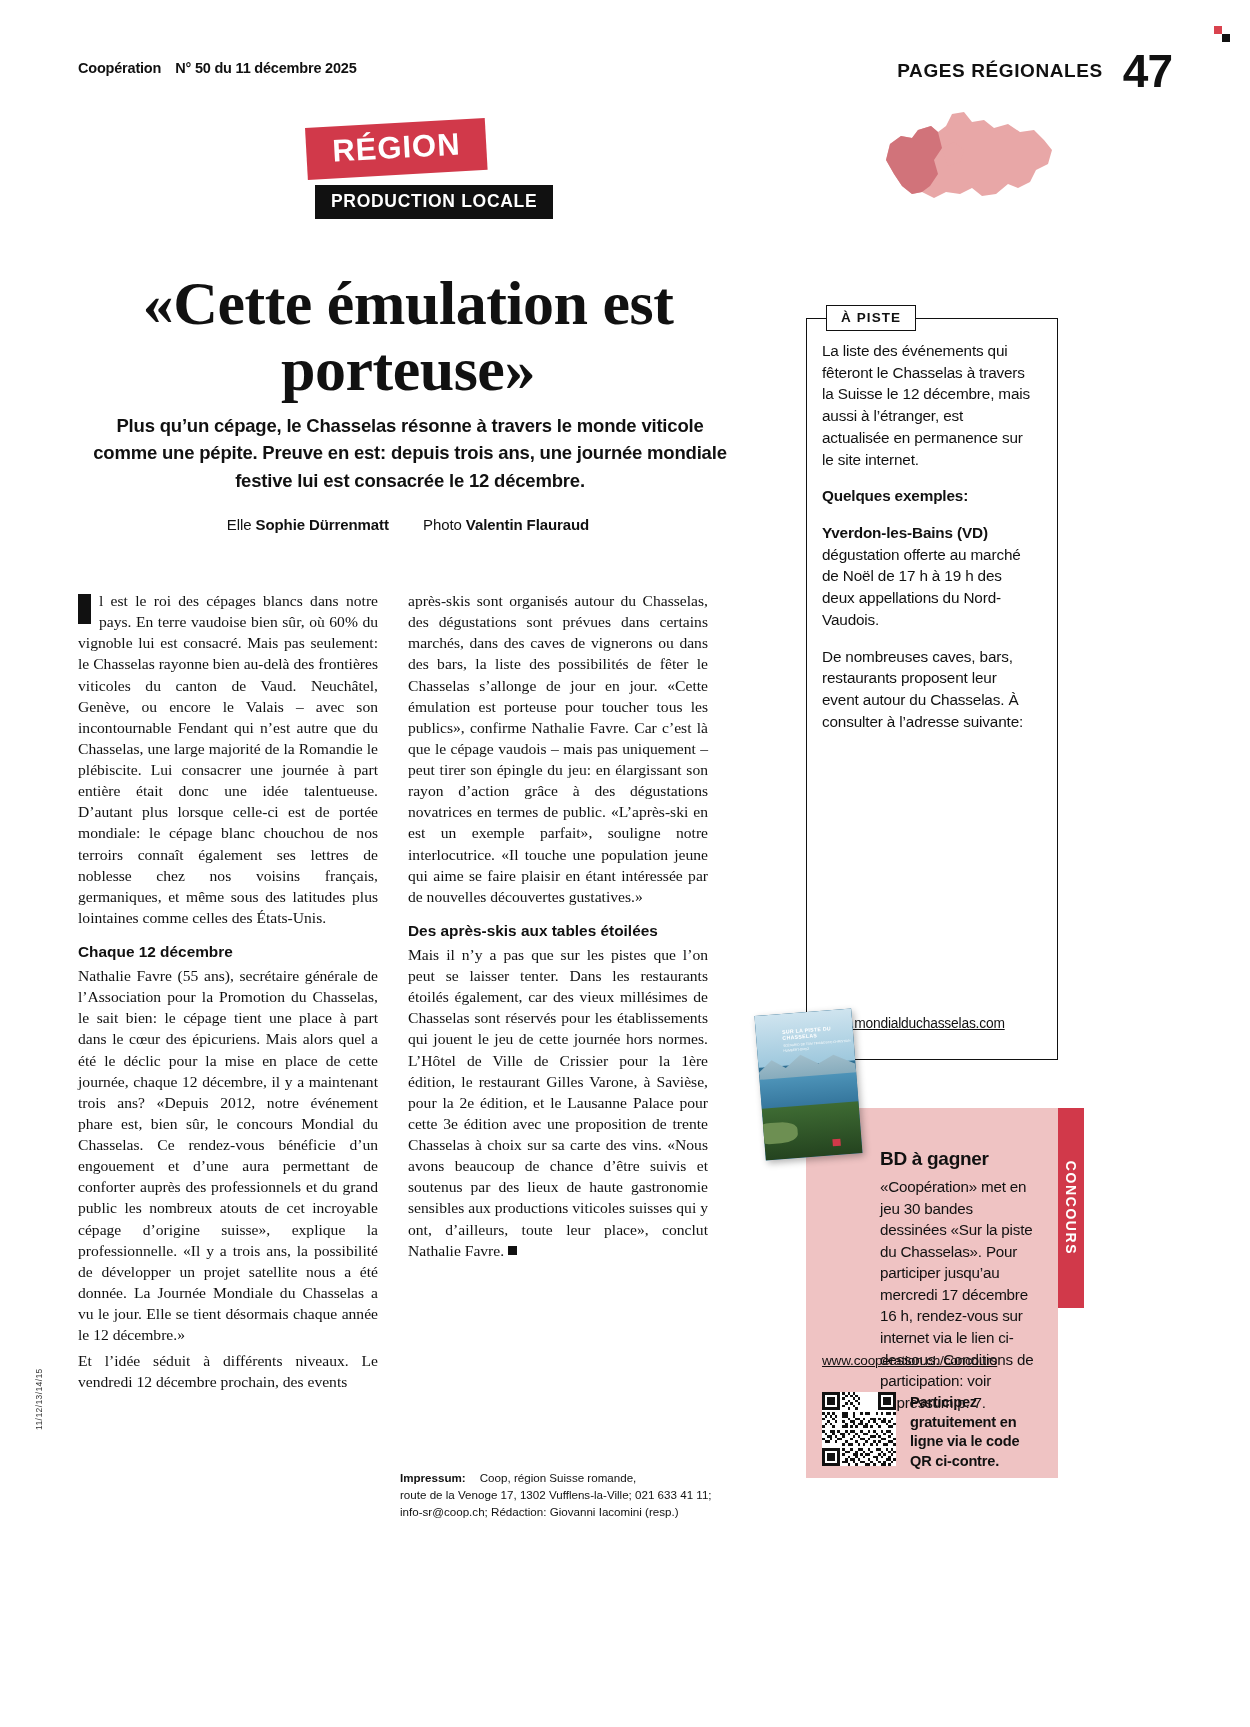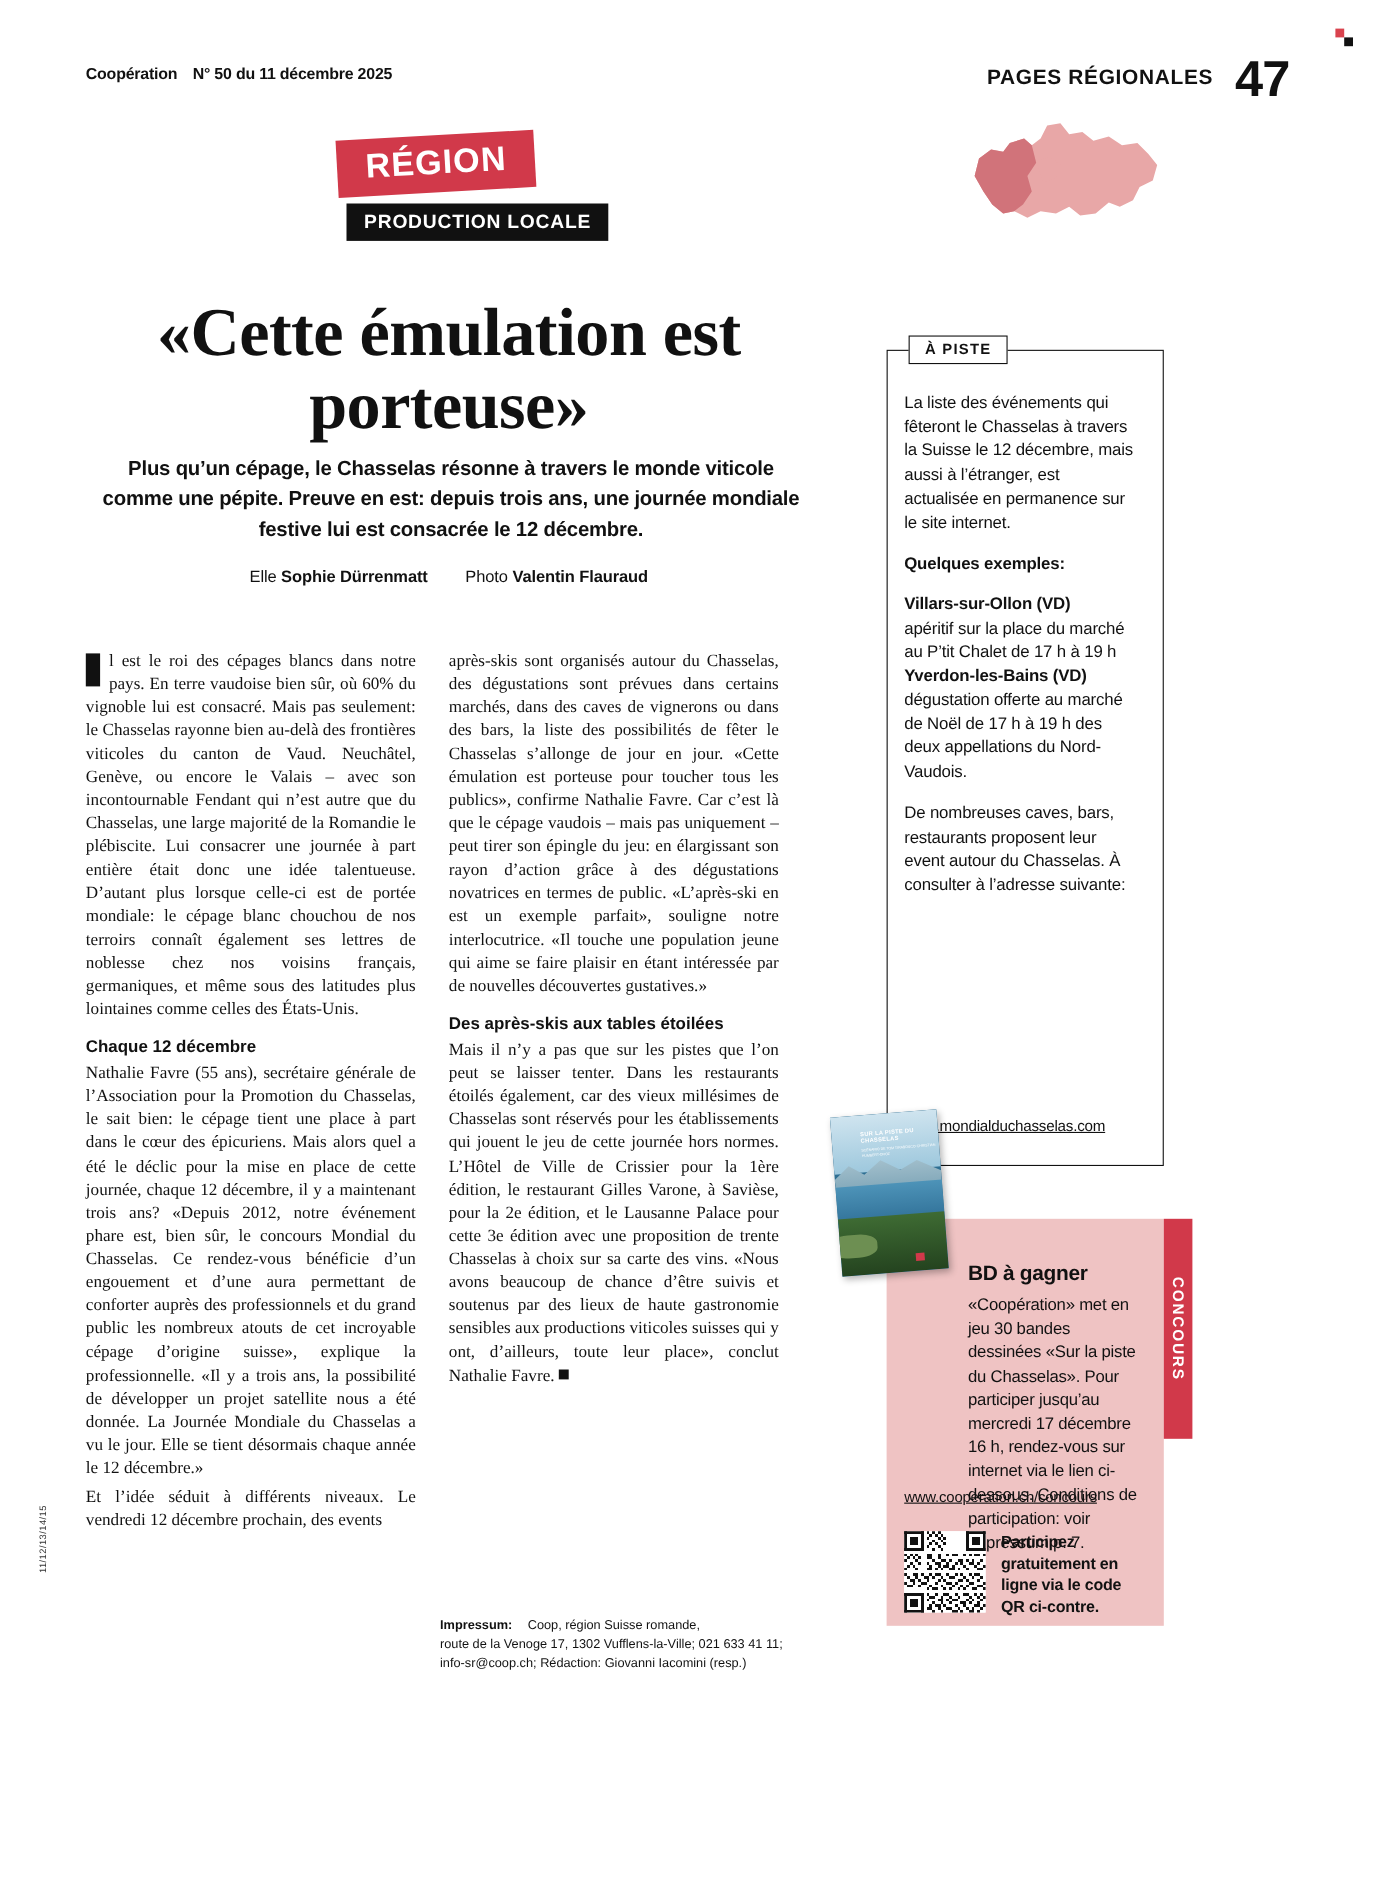--- a/index.html
+++ b/index.html
@@ -92,21 +92,21 @@
   .avivre{
     position:absolute;left:806px;top:318px;width:252px;height:742px;
     border:1.4px solid #111;box-sizing:border-box;
   }
   .avivre-label{
     position:absolute;left:826px;top:305px;background:#fff;border:1.4px solid #111;
     padding:4px 14px 5px 14px;font-size:13.5px;font-weight:800;letter-spacing:1.1px;
   }
   .avivre-inner{position:absolute;left:822px;top:340px;width:210px;
     font-size:15.3px;line-height:1.42;letter-spacing:-0.15px;}
-  .avivre-inner p{margin:16px 0 15px 0;}
+  .avivre-inner p{margin:0 0 15px 0;}
   .avivre-inner .b{font-weight:800;}
   .avivre-inner .entry{margin:0 0 0 0;}
   .avivre-inner .entry .ttl{font-weight:800;display:block;}
   .avivre-url{position:absolute;left:822px;top:1016px;width:215px;
     font-size:13.8px;text-decoration:underline;letter-spacing:-0.2px;}
 
   
   .concours{
     position:absolute;left:806px;top:1108px;width:252px;height:370px;
     background:#efc3c3;
@@ -222,24 +222,20 @@
     <span>info-sr@coop.ch; Rédaction: Giovanni Iacomini (resp.)</span>
   </div>
 
   <div class="railcode">11/12/13/14/15</div>
 
   <div class="avivre"></div>
   <div class="avivre-label">À PISTE</div>
   <div class="avivre-inner">
     <p>La liste des événements qui fêteront le Chasselas à travers la Suisse le 12 décembre, mais aussi à l’étranger, est actualisée en permanence sur le site internet.</p>
     <p class="b">Quelques exemples:</p>
-    <p class="entry">
-      <span class="ttl">Villars-sur-Ollon (VD)</span>
-      <span>apéritif sur la place du marché au P’tit Chalet de 17 h à 19 h</span>
-    </p>
     <p class="entry" style="margin-bottom:15px">
       <span class="ttl">Yverdon-les-Bains (VD)</span>
       <span>dégustation offerte au marché de Noël de 17 h à 19 h des deux appellations du Nord-Vaudois.</span>
     </p>
     <p>De nombreuses caves, bars, restaurants proposent leur event autour du Chasselas. À consulter à l’adresse suivante:</p>
   </div>
   <a class="avivre-url" href="#" style="color:#111;display:block">www.mondialduchasselas.com</a>
 
   <div class="concours"></div>
   <div class="concours-tab">

